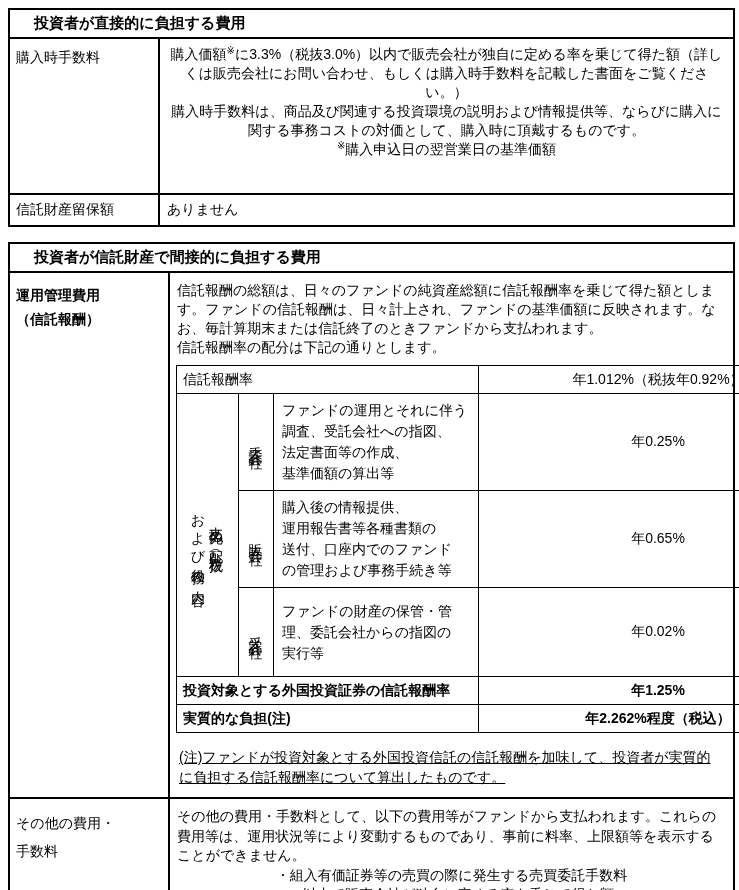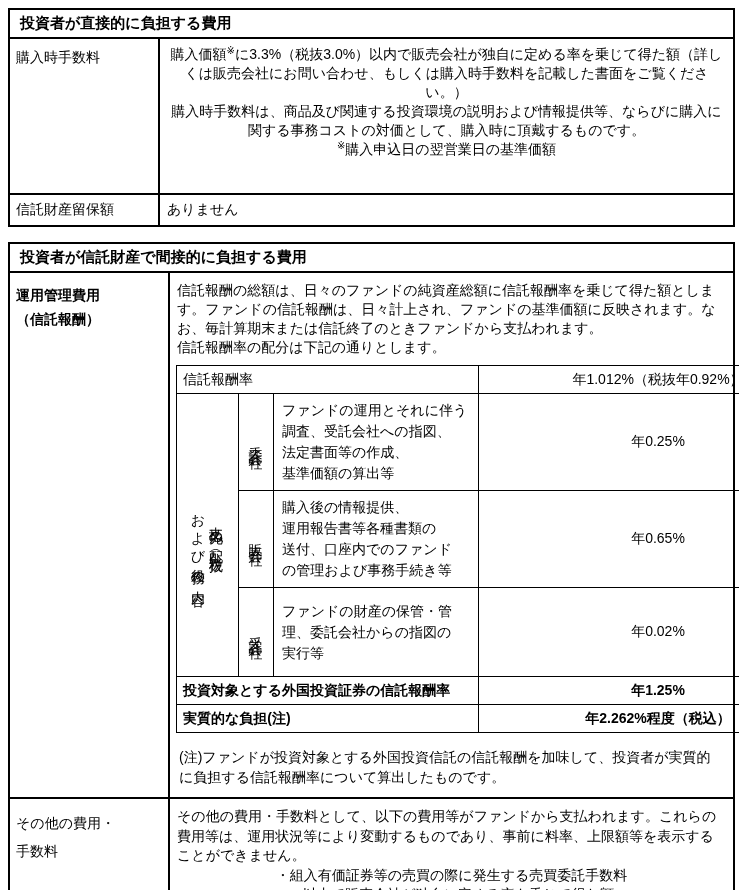--- a/index.html
+++ b/index.html
@@ -10,21 +10,21 @@
     color: #000000;
     font-family: "Liberation Sans", "DejaVu Sans", sans-serif;
     font-size: 14px;
     overflow: hidden;
   }
   .doc { padding: 8px 4px 0 8px; }
 
   table { border-collapse: collapse; table-layout: fixed; width: 727px; background:#fff; }
   td { border: 2px solid #000; vertical-align: top; padding: 6px 7px; }
 
-  td.thead { font-weight: bold; font-size: 15px; height: 28px; padding: 4px 10px; vertical-align: middle; }
+  td.thead { font-weight: bold; font-size: 15px; height: 28px; padding: 4px 24px; vertical-align: middle; }
   td.rowlabel { padding-top: 10px; padding-left: 6px; }
   .pre { white-space: pre-wrap; }
 
   .t1-purchase td { height: 156px; }
   .t1-retention td { height: 31px; padding-top: 6px; }
 
   .bodytext { line-height: 19px; margin: 0; }
   .bodytext p { margin: 0; text-align: center; }
   .fn-note { margin-top: 4px; }
   sup.mark { font-size: 10px; vertical-align: 5px; line-height: 0; }
@@ -51,21 +51,21 @@
     display: inline-block;
     writing-mode: vertical-rl;
     text-orientation: mixed;
     letter-spacing: 3px;
     line-height: 18px;
   }
   .payee-head .vtext { letter-spacing: 2px; }
   .payee-head .vcol { display: block; }
   .payee-head .vcol2 { padding-top: 20px; }
 
-  .note-par { line-height: 20px; margin: 14px 8px 4px 2px; }
+  .note-par { line-height: 20px; margin: 14px 8px 4px 2px; text-decoration: underline; }
 
   .other-cell { line-height: 19.5px; }
   .other-cell .intro { margin: 2px 0 0 0; }
   .bullet { margin: 0; text-align: center; }
   .bullet-last { display: flex; margin: 0; }
   .bullet-tail { margin-left: 210px; }
 </style>
 </head>
 <body>
 

